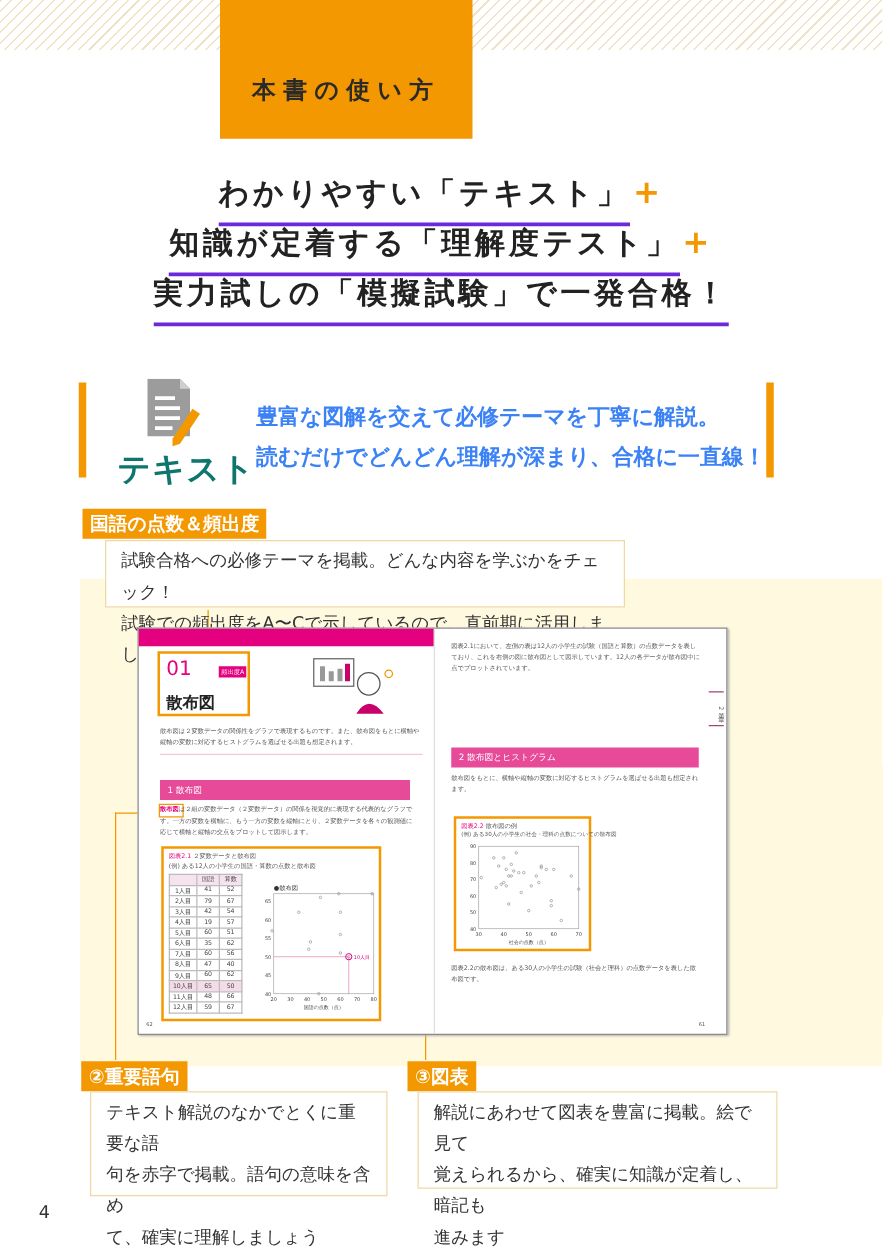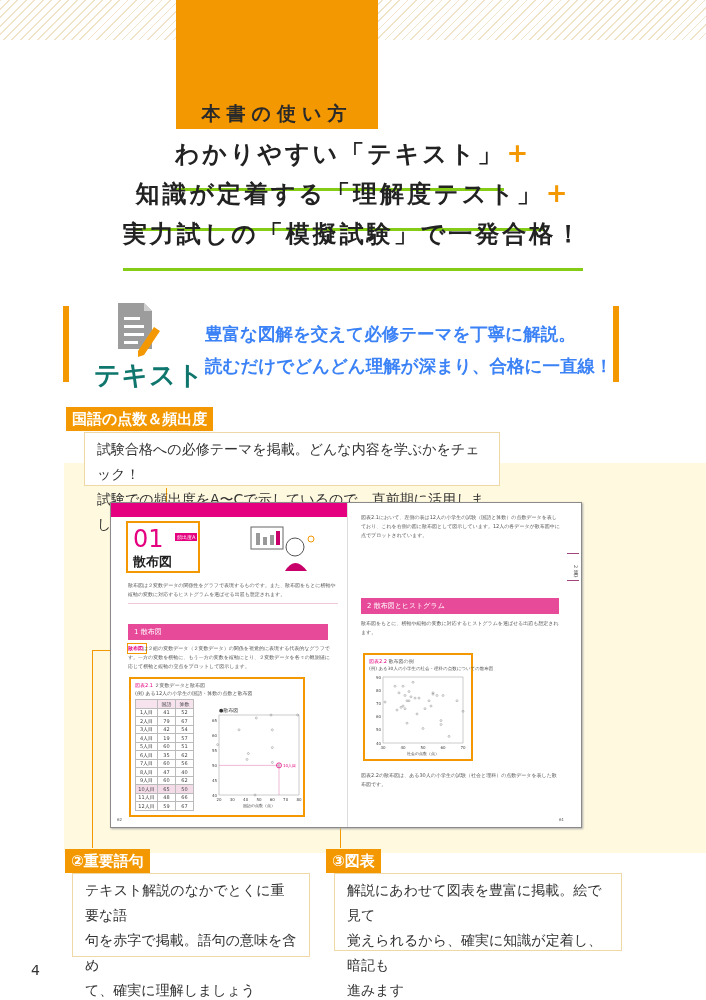--- a/index.html
+++ b/index.html
@@ -1,23 +1,23 @@
 <!DOCTYPE html>
 <html><head>
 <meta charset="utf-8">
 <style>
   *{box-sizing:border-box;margin:0;padding:0}
   body{width:706px;height:1000px;background:#fff;font-family:"DejaVu Sans",sans-serif;color:#222;position:relative;overflow:hidden}
   .stripes{position:absolute;top:0;left:0;width:706px;height:40px;
     background:repeating-linear-gradient(135deg,#f1e3c8 0 1.2px,transparent 1.2px 6px)}
-  .title-block{position:absolute;left:176px;top:0;width:202px;height:129px;background:#f39800;
-    display:flex;align-items:flex-end;justify-content:center;padding-bottom:2px}
+  .title-block{position:absolute;left:176px;top:0;width:202px;height:111px;background:#f39800;
+    display:flex;align-items:flex-end;justify-content:center;padding-bottom:26px}
   .title-block span{font-size:19px;font-weight:bold;letter-spacing:6px;color:#2a2a2a}
   .headline{position:absolute;left:0;width:706px;text-align:center;font-size:24px;font-weight:bold;letter-spacing:3px;color:#222}
-  .headline .txt{display:inline-block;border-bottom:3px solid #84cc16;padding-bottom:18px}
+  .headline .txt{display:inline-block;border-bottom:3px solid #6d28d9;padding-bottom:8px}
   .headline .plus{color:#f39800;font-size:26px;margin-left:2px}
   .bar{position:absolute;width:6px;background:#f39800}
   .text-icon{position:absolute;left:96px;top:303px;width:100px;height:90px}
   .text-label{position:absolute;left:94px;top:358px;font-size:26px;font-weight:bold;color:#0f766e;letter-spacing:1px}
   .intro{position:absolute;left:205px;top:318px;font-size:17.5px;font-weight:bold;line-height:32px;color:#3b82f6}
   .cream{position:absolute;left:64px;top:463px;width:642px;height:390px;background:#fff9df}
   .tag{position:absolute;background:#f39800;color:#fff;font-weight:bold;font-size:15px;padding:3px 6px;height:24px;line-height:18px}
   .note{position:absolute;background:#fff;border:1.5px solid #f0d8a6;font-size:14px;line-height:25px;color:#333;padding:4px 12px}
   .spread{position:absolute;left:110px;top:502px;width:472px;height:326px;background:#fff;border:1.5px solid #8a8a8a;box-shadow:1px 1px 2px #aaa}
   .pinkbar{position:absolute;left:0;top:0;width:236px;height:14px;background:#e4007f}
@@ -79,21 +79,21 @@
 <div class="note" style="left:84px;top:432px;width:416px;height:54px">
   <div>試験合格への必修テーマを掲載。どんな内容を学ぶかをチェック！</div>
   <div>試験での頻出度をA〜Cで示しているので、直前期に活用しましょう</div>
 </div>
 
 <div class="spread">
   <div class="pinkbar"></div>
   <div class="gutter"></div>
 
   <div class="obox" style="left:15px;top:18px;width:74px;height:52px"></div>
-  <div style="position:absolute;left:22px;top:22px;font-size:24px;color:#e4007f">01</div>
+  <div style="position:absolute;left:22px;top:22px;font-size:16px;color:#e4007f">01</div>
   <div style="position:absolute;left:64px;top:30px;font-size:5px;background:#e4007f;color:#fff;padding:1px 2px">頻出度A</div>
   <div style="position:absolute;left:22px;top:50px;font-size:13px;font-weight:bold">散布図</div>
 
   <svg style="position:absolute;left:138px;top:22px;width:70px;height:48px" viewBox="0 0 70 48">
     <rect x="2" y="2" width="32" height="22" fill="#fff" stroke="#666" stroke-width="1"></rect>
     <rect x="7" y="8" width="4" height="12" fill="#999"></rect>
     <rect x="14" y="12" width="4" height="8" fill="#999"></rect>
     <rect x="21" y="10" width="4" height="10" fill="#999"></rect>
     <rect x="27" y="6" width="4" height="14" fill="#c8006a"></rect>
     <circle cx="46" cy="22" r="9" fill="#fff" stroke="#555"></circle>

